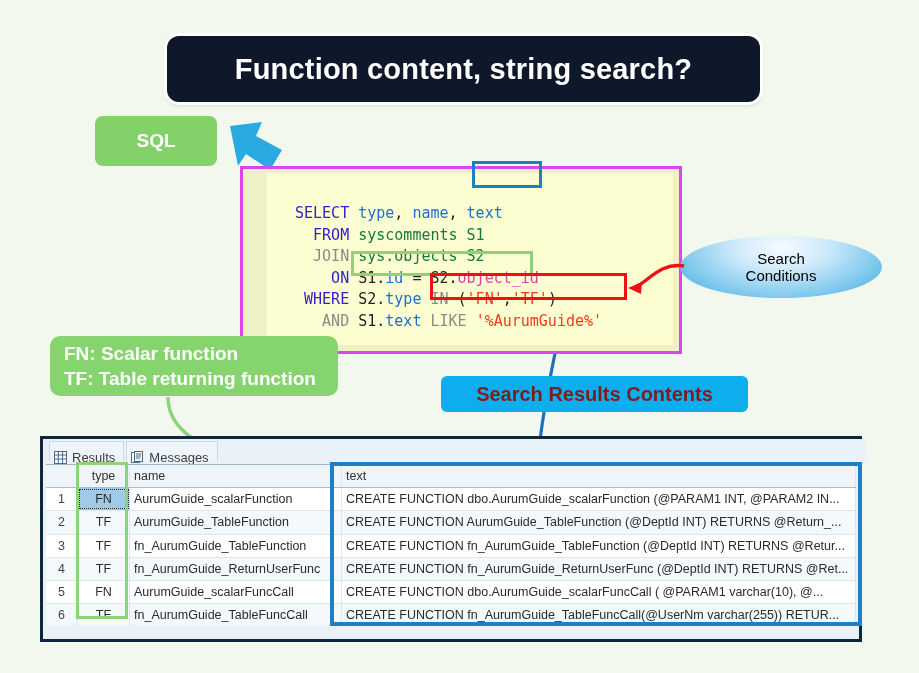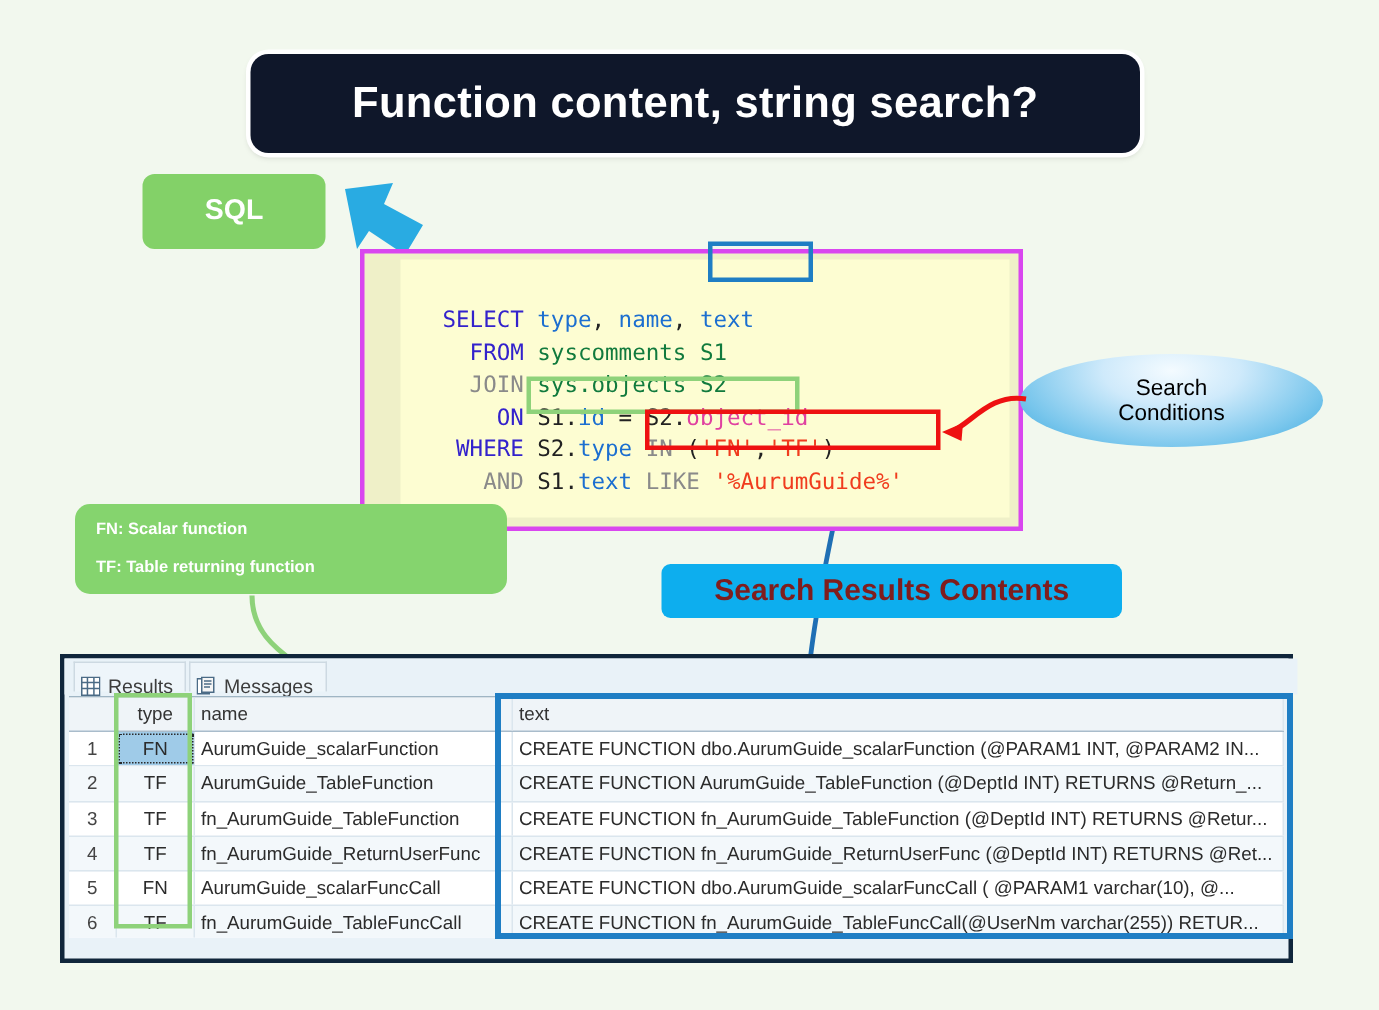--- a/index.html
+++ b/index.html
@@ -165,21 +165,21 @@
     top: 336px;
     width: 288px;
     height: 60px;
     background: #85d46e;
     border-radius: 10px;
     padding: 5px 0 0 14px;
     box-sizing: border-box;
   }
   #legend-box .t {
     color: #ffffff;
-    font-size: 11px;
+    font-size: 19px;
     font-weight: bold;
     line-height: 25px;
     display: block;
   }
 
   
   #results-banner {
     position: absolute;
     left: 441px;
     top: 376px;

